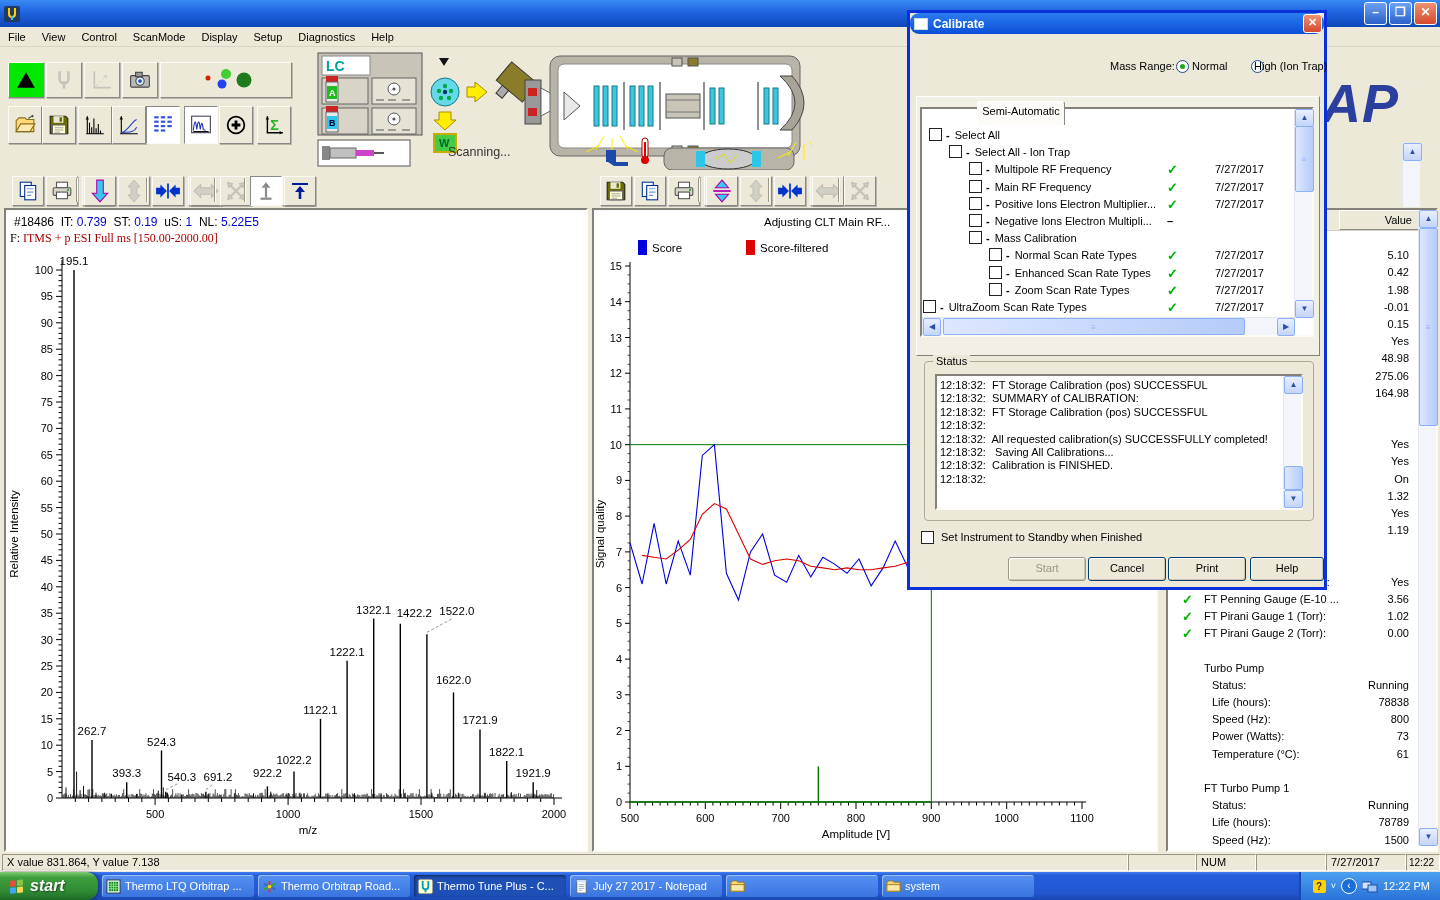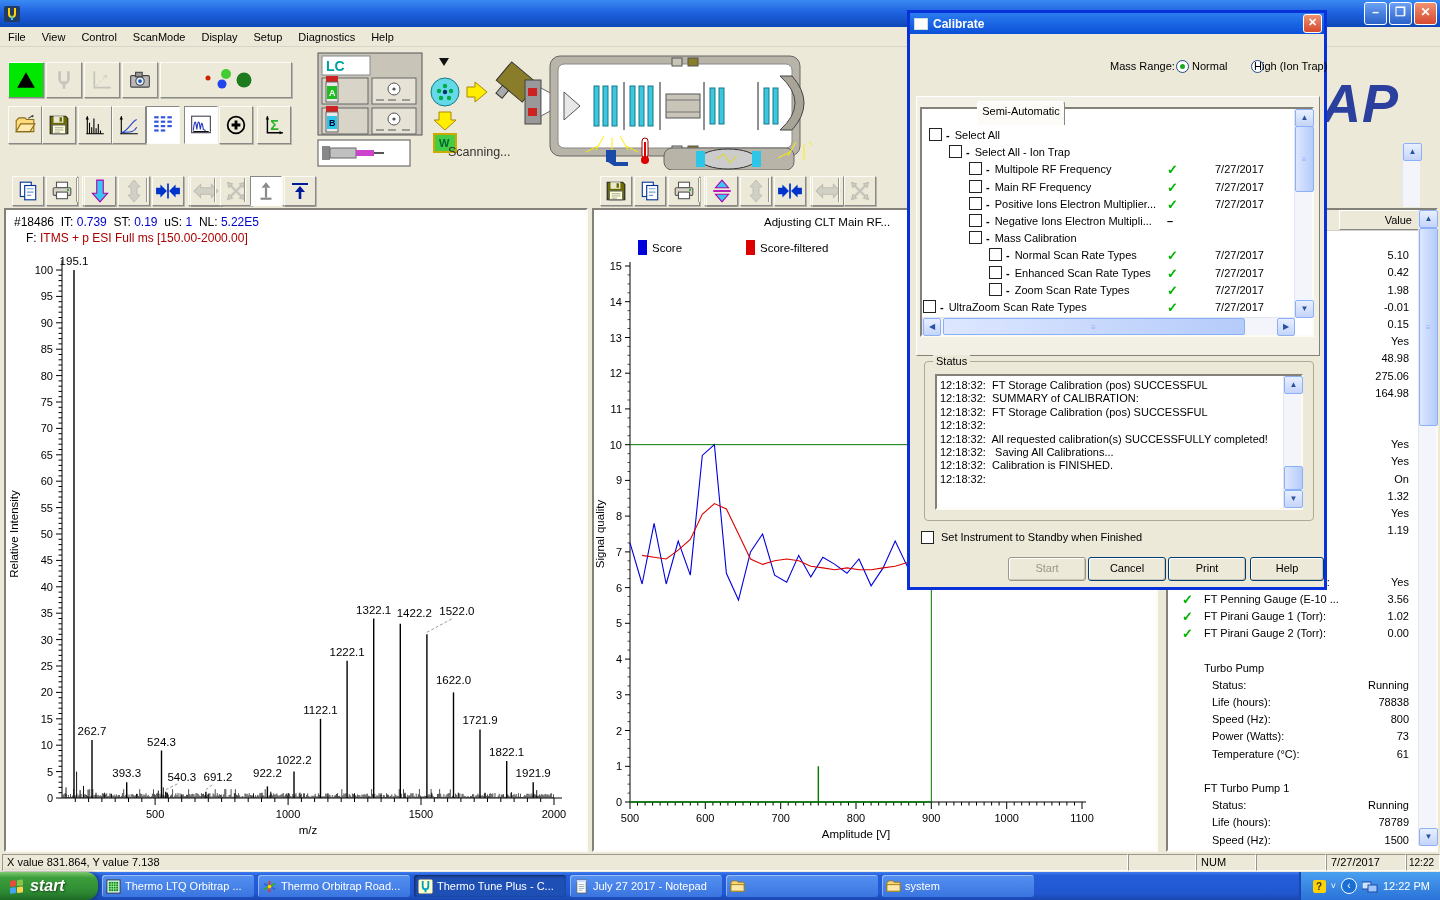--- a/index.html
+++ b/index.html
@@ -38,21 +38,21 @@
   
   .sb{background:#f3f5fb;border-left:1px solid #e2e6f0;}
   .sb-btn{width:100%;height:16px;background:linear-gradient(180deg,#e8efff,#c4d4fa);
      border:1px solid #8cb0f8;border-radius:2px;color:#2b52a0;font-size:8px;text-align:center;line-height:15px;}
   .sb-thumb{position:absolute;left:0;width:100%;background:linear-gradient(90deg,#dde7ff,#b5cbfa);
      border:1px solid #8cb0f8;border-radius:2px;}
   .sb-grip{position:absolute;left:50%;top:50%;transform:translate(-50%,-50%);color:#8cb0f8;font-size:8px;letter-spacing:1px;}
   
   .dialog{left:907px;top:10px;width:414px;height:574px;border:3px solid #0831d9;background:#ece9d8;z-index:50;}
   .dlg-title{height:21px;background:linear-gradient(180deg,#2b7cf0,#0b50d8);display:flex;align-items:center;
-     color:#fff;font-weight:bold;font-size:12px;padding-left:4px;}
+     color:#fff;font-weight:bold;font-size:12px;padding-left:4px;border-radius:9px;}
   .dlg-title .dicon{width:12px;height:10px;background:#fff;border:1px solid #cdd;margin-right:5px;}
   .dlg-close{margin-left:auto;margin-right:2px;width:17px;height:17px;border-radius:3px;border:1px solid #fff;
      background:linear-gradient(180deg,#f0926f,#d6492f);color:#fff;font-weight:bold;font-size:11px;line-height:15px;text-align:center;}
   .tab{position:absolute;height:19px;line-height:19px;text-align:center;background:#ece9d8;
      border:1px solid #888;border-bottom:none;border-top-color:#fff;border-left-color:#fff;border-radius:3px 3px 0 0;margin-top:24px;}
   .tab.active{height:23px;background:#fcfbf7;z-index:2;}
   .pagebox{border:1px solid;border-color:#fff #848278 #848278 #fff;}
   .sunkenw{border:2px solid;border-color:#848278 #fdfbf5 #fdfbf5 #848278;background:#fff;}
   .treehead{display:flex;height:18px;}
   .thcell{border:1px solid;border-color:#fff #888 #888 #fff;background:#ece9d8;height:16px;line-height:16px;padding-left:4px;}
@@ -536,21 +536,21 @@
           <svg width="24" height="24" viewBox="0 0 20 20">
             <path d="M5.5 14.5L14.5 5.5M5.5 5.5l9 9" stroke="#9a9a9a" stroke-width="2"></path>
             <path d="M3 17l4-1-3-3zM17 3l-4 1 3 3zM3 3l1 4 3-3zM17 17l-1-4-3 3z" fill="#b5b2a4" stroke="#8a8a8a"></path>
           </svg>
         </span>
       </div>
     </div>
 
   <div class="abs panel" style="left:4px;top:208px;width:580px;height:640px;">
     <div class="spec-head abs" style="left:8px;top:5px;"><span>#18486</span>&nbsp;&nbsp;<span>IT:</span> <span class="blue">0.739</span>&nbsp;&nbsp;<span>ST:</span> <span class="blue">0.19</span>&nbsp;&nbsp;<span>uS:</span> <span class="blue">1</span>&nbsp;&nbsp;<span>NL:</span> <span class="blue">5.22E5</span></div>
-    <div class="spec-head abs" style="left:20px;top:21px;"><span>F:</span> <span class="darkred">ITMS + p ESI Full ms [150.00-2000.00]</span></div>
+    <div class="spec-head abs" style="left:4px;top:21px;font-family:Liberation Serif, serif;"><span>F:</span> <span class="darkred">ITMS + p ESI Full ms [150.00-2000.00]</span></div>
     <div id="spec-plot" class="abs" style="left:0;top:36px;"><svg width="580" height="602" viewBox="0 0 580 602" style="background:#fff">
           <line x1="50" y1="552.0" x2="56" y2="552.0" stroke="#000"></line>
           <text x="47" y="556" font-size="11" text-anchor="end">0</text>
           <line x1="52.5" y1="546.7" x2="56" y2="546.7" stroke="#000"></line>
           <line x1="52.5" y1="541.4" x2="56" y2="541.4" stroke="#000"></line>
           <line x1="52.5" y1="536.2" x2="56" y2="536.2" stroke="#000"></line>
           <line x1="52.5" y1="530.9" x2="56" y2="530.9" stroke="#000"></line>
           <line x1="50" y1="525.6" x2="56" y2="525.6" stroke="#000"></line>
           <text x="47" y="529.6" font-size="11" text-anchor="end">5</text>
           <line x1="52.5" y1="520.3" x2="56" y2="520.3" stroke="#000"></line>

